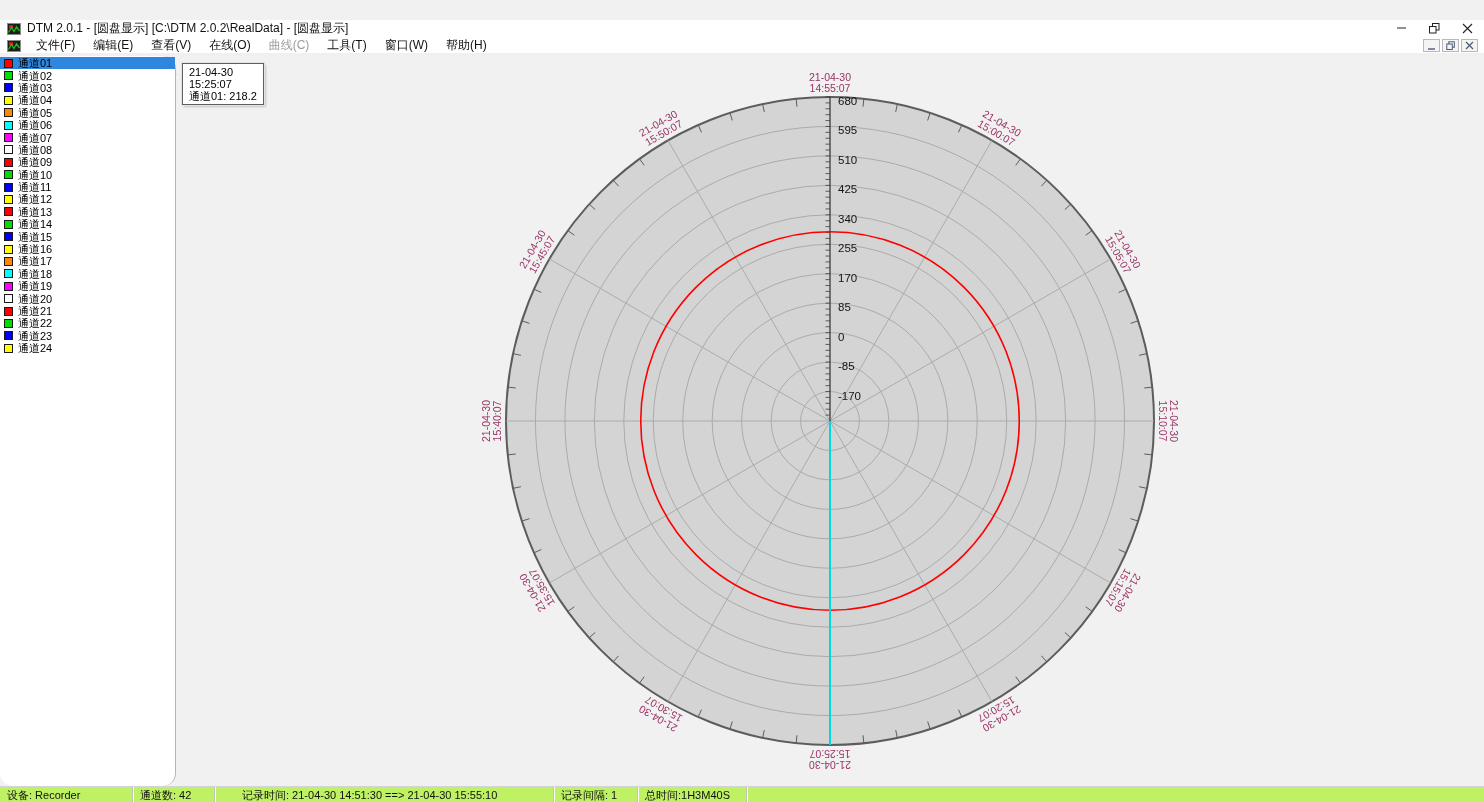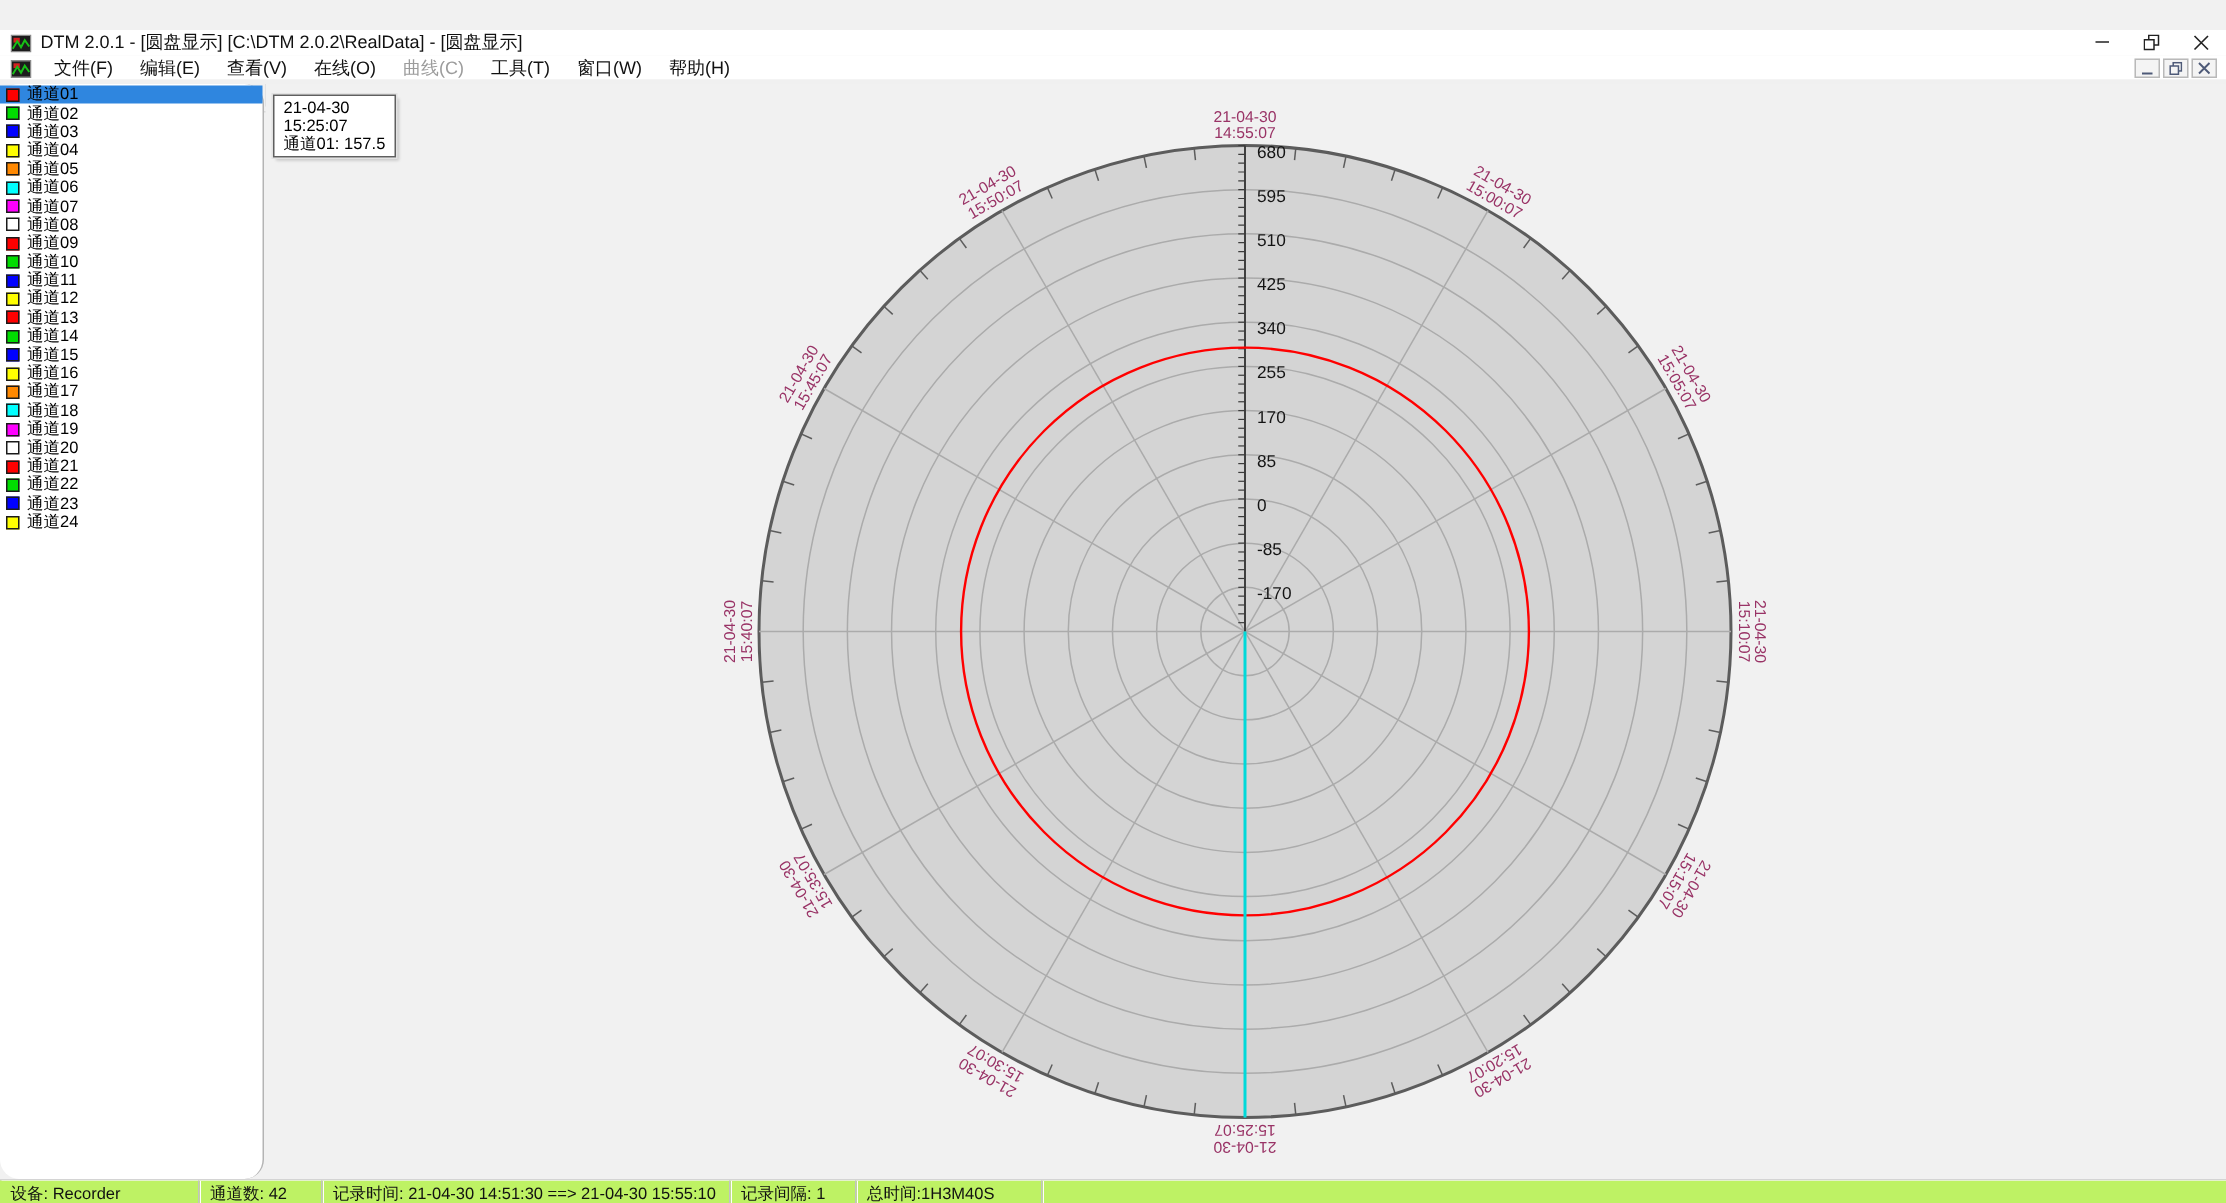--- a/index.html
+++ b/index.html
@@ -531,23 +531,23 @@
           <text x="653" y="25" text-anchor="middle" font-size="10.5" fill="#993366">21-04-30</text>
           <text x="653" y="36" text-anchor="middle" font-size="10.5" fill="#993366">15:50:07</text>
         </g>
       </svg>
   </div>
 </div>
 
 <div class="tooltip">
   <div>21-04-30</div>
   <div>15:25:07</div>
-  <div>通道01: 157.5</div>
+  <div>通道01: 218.2</div>
 </div>
 
 <div class="statusbar" id="statusbar">
     <div class="status-sec" style="width: 133px;">设备: Recorder</div>
     <div class="status-sec" style="width: 82px;">通道数: 42</div>
-    <div class="status-sec" style="width: 272px;">记录时间: 21-04-30 14:51:30 ==&gt; 21-04-30 15:55:10</div>
+    <div class="status-sec" style="width: 319px; margin-left: 20px;">记录时间: 21-04-30 14:51:30 ==&gt; 21-04-30 15:55:10</div>
     <div class="status-sec" style="width: 84px;">记录间隔: 1</div>
-    <div class="status-sec" style="width: 124px;">总时间:1H3M40S</div>
+    <div class="status-sec" style="width: 109px;">总时间:1H3M40S</div>
     <div class="status-sec status-fill"></div>
   </div>
 
 </body></html>

